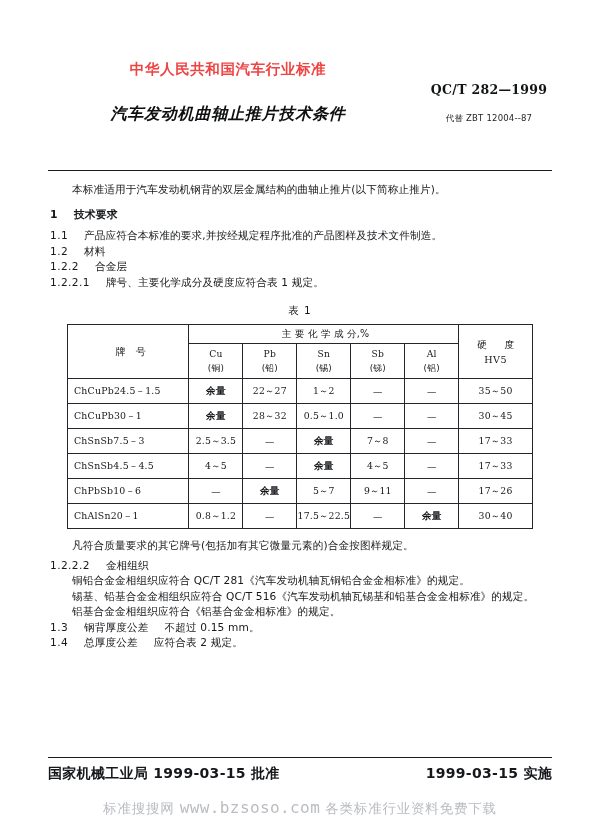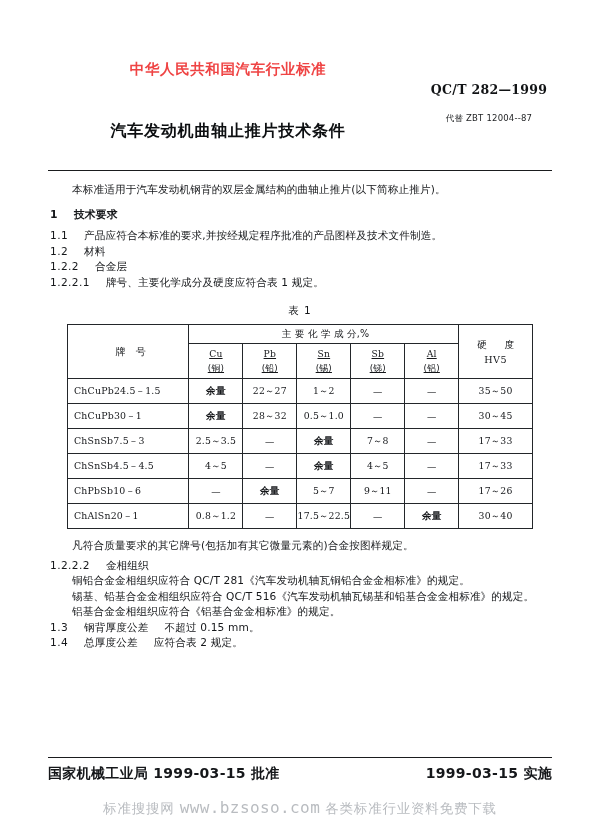--- a/index.html
+++ b/index.html
@@ -38,27 +38,28 @@
   }
   .org-line {
     font-family: "DejaVu Sans", "Liberation Sans", sans-serif;
     font-size: 14.5px;
     font-weight: bold;
     letter-spacing: 0.6px;
     color: #ef4444;
     white-space: nowrap;
   }
   .doc-title {
-    margin-top: 42px;
+    margin-top: 25px;
     font-family: "DejaVu Sans", "Liberation Sans", sans-serif;
     font-size: 16px;
     font-weight: bold;
     letter-spacing: 0.8px;
     color: #0d0f11;
     white-space: nowrap;
+    font-style: italic;
   }
   .hdr-right {
     position: absolute;
     right: 36px;
     top: 82px;
     text-align: center;
     width: 150px;
   }
   .std-no {
     font-family: "DejaVu Serif", "Liberation Serif", serif;
@@ -164,21 +165,20 @@
     font-size: 9.6px;
     line-height: 15px;
   }
   .th-hard .hd1 { letter-spacing: 4px; text-indent: 4px; }
   .th-hard .hd2 { letter-spacing: 0.4px; font-family: "DejaVu Serif","Liberation Serif",serif; }
   .th-el {
     width: 54px;
     height: 34px;
     line-height: 14px;
     font-size: 9.2px;
-    text-decoration: underline;
   }
   .th-el .sym { font-family: "DejaVu Serif", "Liberation Serif", serif; }
   .th-el .cn  { font-size: 8.8px; }
   table.t1 td.cell {
     height: 24px;
     font-family: "DejaVu Serif", "Liberation Serif", serif;
     font-size: 9.3px;
   }
   table.t1 td.cell.brand {
     text-align: left;

